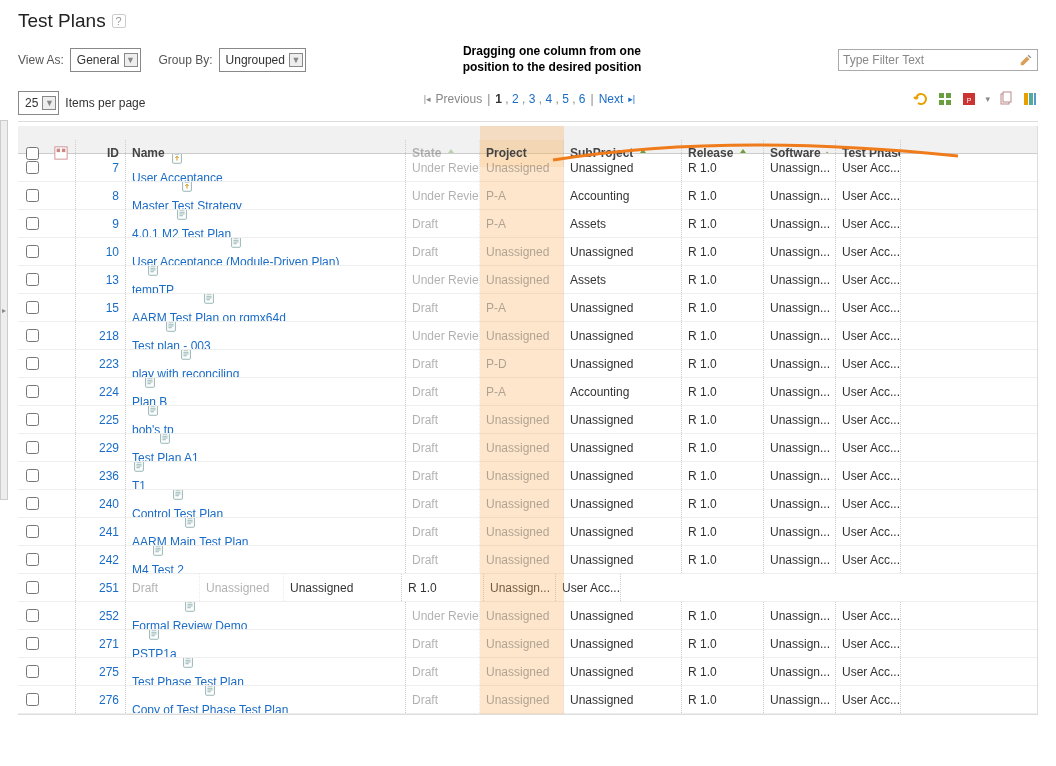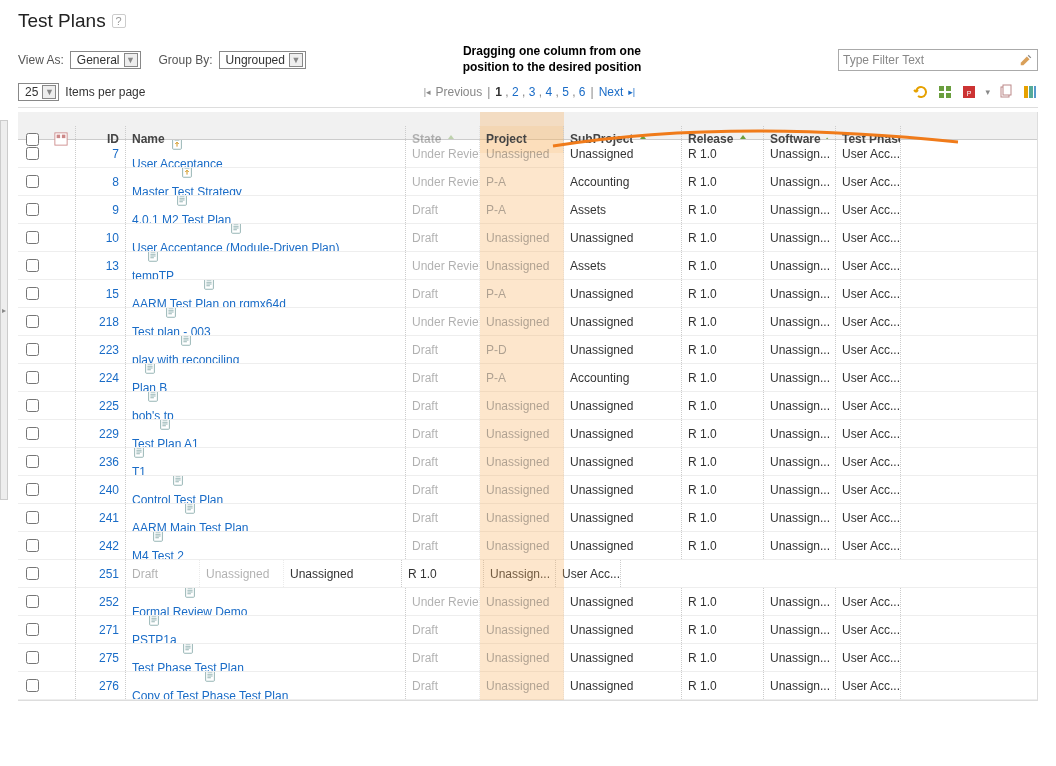--- a/index.html
+++ b/index.html
@@ -3,27 +3,27 @@
 <meta charset="utf-8">
 <style>
   * { box-sizing: border-box; margin: 0; padding: 0; }
   body { font-family: Arial, Helvetica, sans-serif; font-size: 12px; color: #333; background: #fff; }
   .page { width: 1056px; height: 766px; position: relative; padding: 10px 18px; }
   .page-title { font-size: 19px; font-weight: normal; color: #222; margin-bottom: 12px; display:flex; align-items:center; gap:6px;}
   .help-icon { font-size:11px; color:#999; border:1px solid #ccc; width:14px; height:14px; display:inline-flex; align-items:center; justify-content:center; border-radius:2px;}
   .top-row { display:flex; align-items:center; justify-content:space-between; margin-bottom:8px;}
   .view-controls { display:flex; align-items:center; gap:6px;}
   .view-controls label { color:#555; }
-  .dropdown { border:1px solid #888; background:#fff; height:18px; display:inline-flex; align-items:center; padding:0 2px 0 6px; font-size:12px;}
+  .dropdown { border:1px solid #888; background:#fff; height:24px; display:inline-flex; align-items:center; padding:0 2px 0 6px; font-size:12px;}
   .dropdown .dd-btn { border:1px solid #888; width:14px; height:14px; margin-left:4px; display:flex; align-items:center; justify-content:center; background:#eee;}
   .annotation { font-size:12px; font-weight:bold; color:#000; text-align:center; line-height:1.3; width:200px; margin-right:40px;}
   .filter-box { border:1px solid #aaa; height:22px; width:200px; display:flex; align-items:center; padding:8px 4px; color:#888; justify-content:space-between;}
   .pencil-icon { width:14px; height:14px; }
   .second-row { display:flex; align-items:center; justify-content:space-between; border-bottom:1px solid #ddd; padding-bottom:6px;}
-  .items-per-page { display:flex; align-items:center; gap:6px;}
+  .items-per-page { display:flex; align-items:center; gap:6px;margin-top:8px;}
   .pagination { display:flex; align-items:center; gap:5px; color:#555;}
   .pagination a { color:#1a6cc7; text-decoration:none; }
   .pagination .sep { color:#888;}
   .pagination .current { font-weight:bold; color:#333;}
   .toolbar-icons { display:flex; align-items:center; gap:8px;}
   .tb-icon { width:16px; height:16px; display:inline-flex; align-items:center; justify-content:center;}
   .table-wrap { margin-top:4px; border:1px solid #ddd; border-left:none; width: 100%; position:relative; border-top:none;}
   .thead { display:flex; background:#f1f1f1; border-bottom:1px solid #ccc; height:28px; align-items:center;}
   .th, .td { padding:0 6px; display:flex; align-items:center; height:100%; border-right:1px dotted #ccc; overflow:hidden; white-space:nowrap; text-overflow:ellipsis;}
   .th { font-weight:bold; color:#444; position:relative;margin-top:27px;}

